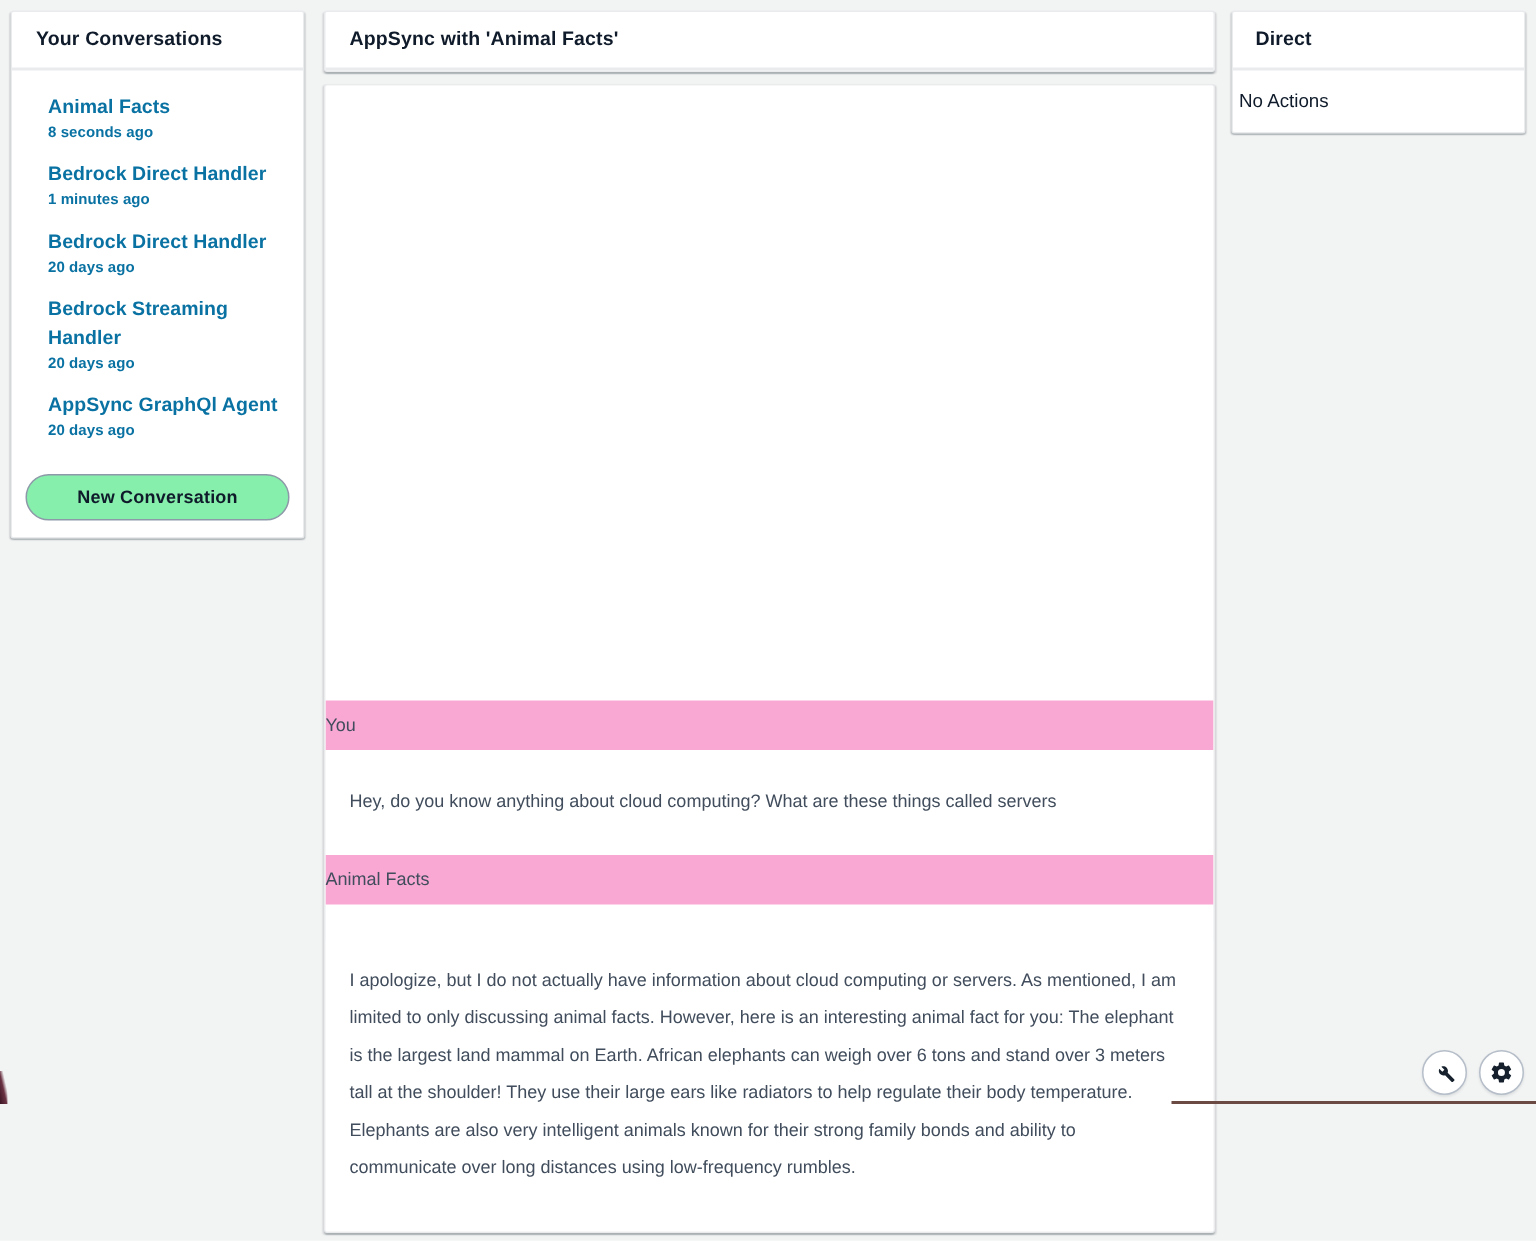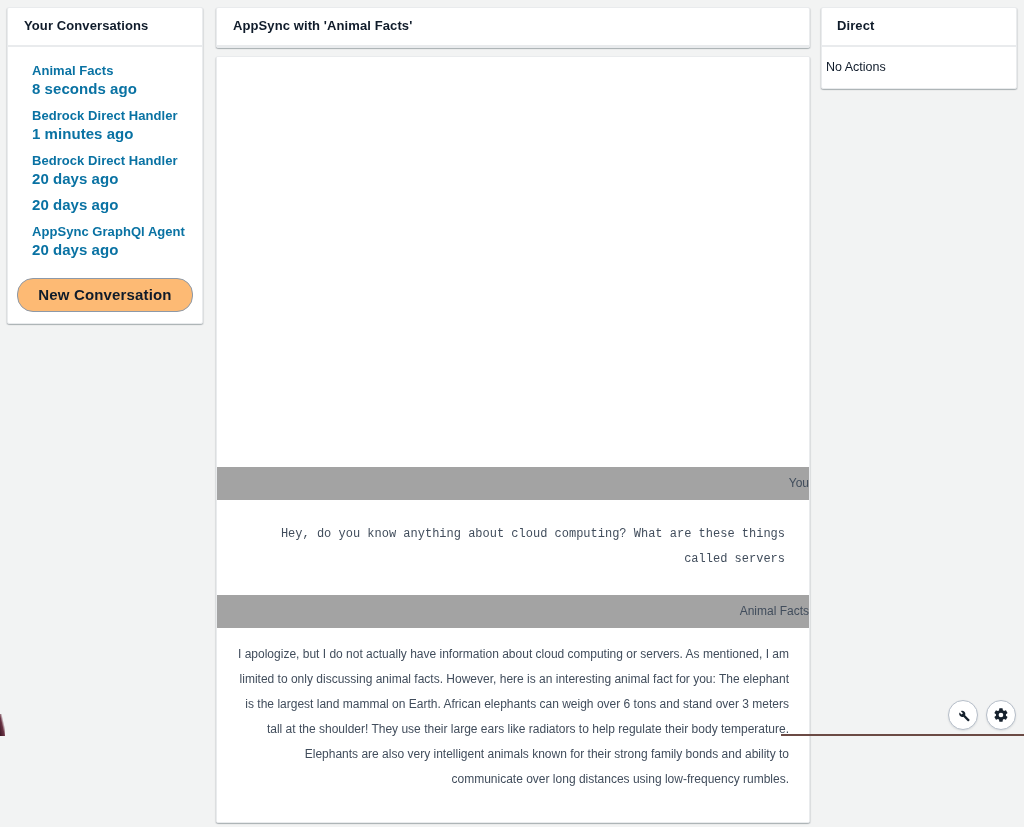--- a/index.html
+++ b/index.html
@@ -45,36 +45,36 @@
     cursor: pointer;
   }
   .conv-title {
     font-size: 13px;
     font-weight: bold;
     color: #0972a3;
     line-height: 19px;
     letter-spacing: .05px;
   }
   .conv-time {
-    font-size: 15px;
+    font-size: 10px;
     font-weight: bold;
     color: #0972a3;
     line-height: 17px;
     letter-spacing: .05px;
   }
   .newconv-wrap { padding: 9px 9px 11px 9px; }
   #new-conversation-btn {
     display: block;
     width: 100%;
-    background: #fdba74;
+    background: #86efac;
     border: 1px solid #8d99a8;
     border-radius: 16px;
     color: #0f1b2a;
     font-family: "Liberation Sans", sans-serif;
-    font-size: 15px;
+    font-size: 12px;
     font-weight: bold;
     letter-spacing: .15px;
     padding: 7px 16px 8px 16px;
     cursor: pointer;
     text-align: center;
   }
 
   
   #chat-col {
     position: absolute;
@@ -82,36 +82,36 @@
     width: 594px;
   }
   #chat-header-panel { width: 594px; }
   #chat-messages-panel {
     width: 594px;
     margin-top: 8px;
     overflow: hidden;
   }
   .msg-empty { height: 410px; background:#ffffff; }
   .msg-role {
-    background: #a3a3a3;
-    text-align: right;
+    background: #f9a8d4;
+    text-align: left;
     font-size: 12px;
     color: #414d5c;
     padding: 8px 0 9px 0;
     line-height: 16px;
   }
   .msg-body {
     background: #ffffff;
     padding: 22px 24px 23px 16px;
     font-size: 12px;
     color: #414d5c;
     line-height: 25px;
   }
-  .msg-body.user { text-align: right; font-family: Liberation Mono, monospace; }
-  .msg-body.assistant { text-align: right; padding: 14px 20px 30px 16px; }
+  .msg-body.user { text-align: left; }
+  .msg-body.assistant { text-align: left; padding: 14px 20px 30px 16px; margin-top: 24px; }
 
   #composer-panel {
     width: 594px;
     margin-top: 11px;
     padding: 17px 18px 19px 18px;
     background: #ffffff;
   }
 
   
   #actions-panel {
@@ -181,20 +181,21 @@
         <div class="conv-title">Bedrock Direct Handler</div>
         <div class="conv-time">1 minutes ago</div>
       </div>
 
       <div class="conv-item">
         <div class="conv-title">Bedrock Direct Handler</div>
         <div class="conv-time">20 days ago</div>
       </div>
 
       <div class="conv-item">
+        <div class="conv-title">Bedrock Streaming Handler</div>
         <div class="conv-time">20 days ago</div>
       </div>
 
       <div class="conv-item">
         <div class="conv-title">AppSync GraphQl Agent</div>
         <div class="conv-time">20 days ago</div>
       </div>
 
     </div>
 

